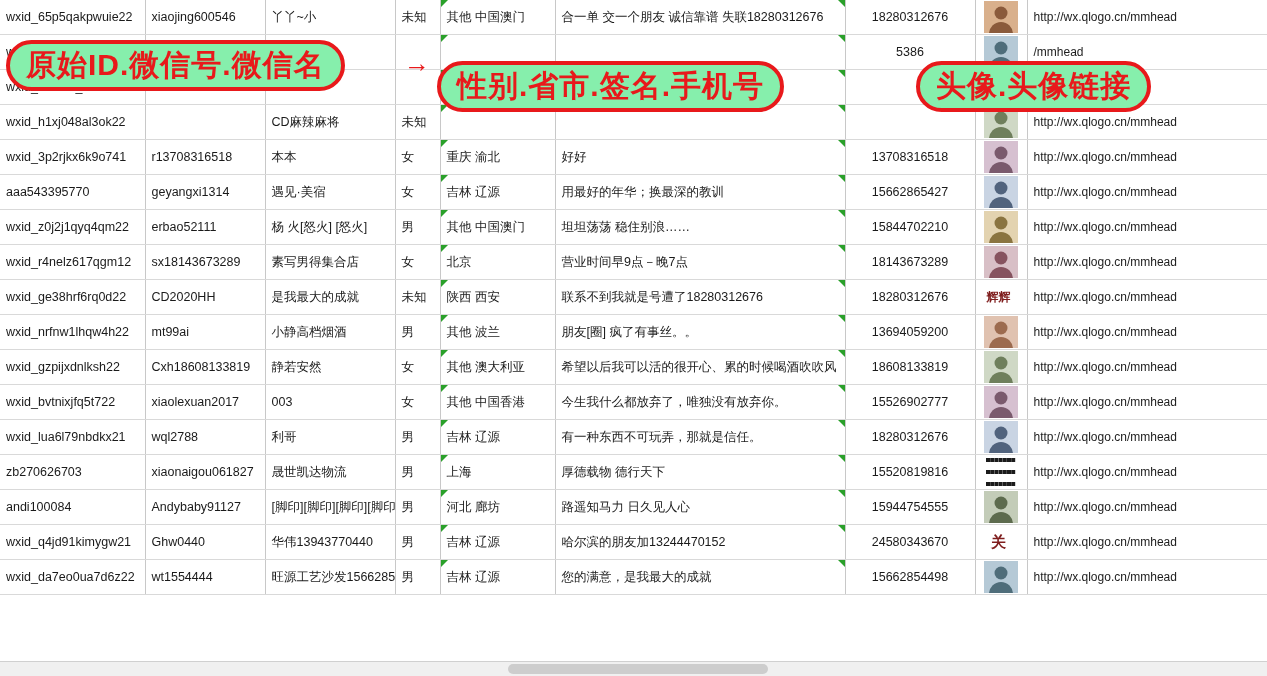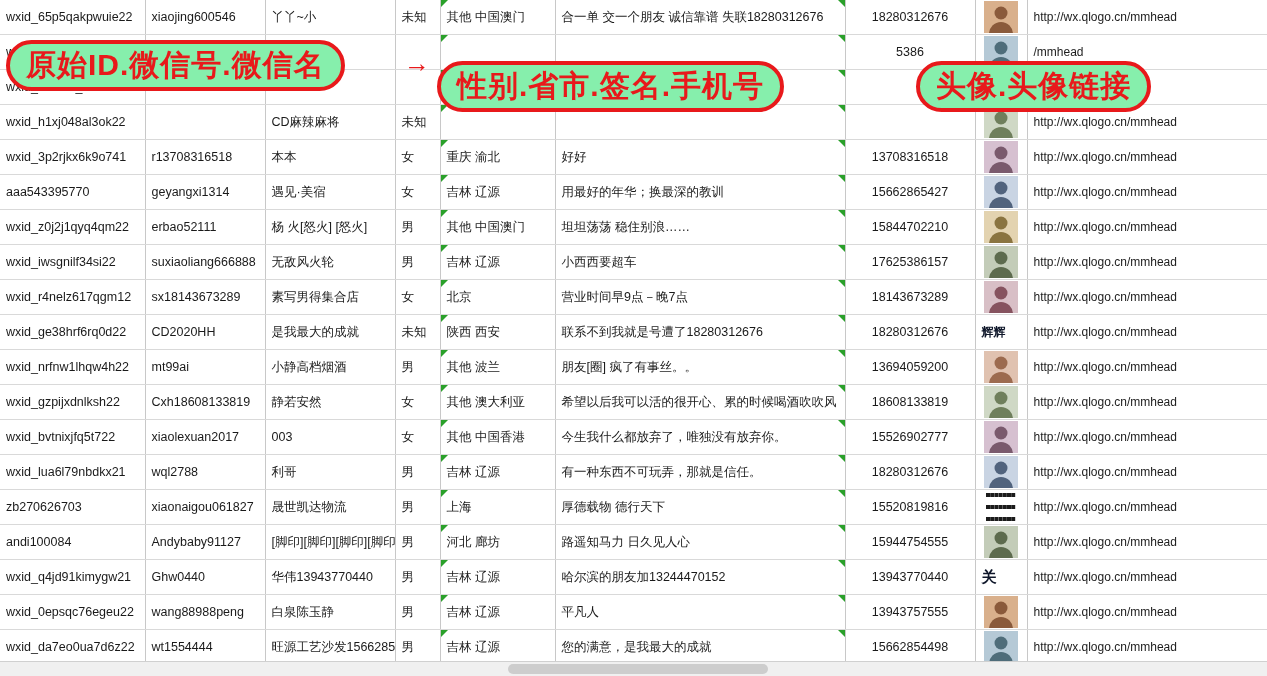--- a/index.html
+++ b/index.html
@@ -65,23 +65,23 @@
     margin: 0 auto;
     display: block;
     border: 0;
   }
   .thumb-label {
     display: block;
     width: 34px;
     height: 32px;
     line-height: 32px;
     font-size: 15px;
-    color: #0f172a;
+    color: #7f1d1d;
     font-weight: bold;
-    text-align: left;
+    text-align: center;
   }
   
   td.prov { position: relative; }
   td.prov::after {
     content: "";
     position: absolute;
     top: 0; left: 0;
     border-top: 7px solid #2aa02a;
     border-right: 7px solid transparent;
   }
@@ -268,37 +268,20 @@
           <td>杨 火[怒火] [怒火]</td>
           <td class="sex">男</td>
           <td class="prov">其他 中国澳门</td>
           <td class="note">坦坦荡荡 稳住别浪……</td>
           <td class="phone">15844702210</td>
           <td class="avatar">
             <svg class="thumb" viewBox="0 0 34 32">
               <rect x="0" y="0" width="34" height="32" fill="#e3d3b0"></rect>
               <circle cx="17" cy="12" r="6.5" fill="#8a7440"></circle>
               <ellipse cx="17" cy="33" rx="12" ry="12" fill="#8a7440"></ellipse>
-            </svg>
-          </td>
-          <td class="url">http://wx.qlogo.cn/mmhead</td>
-        </tr>
-        <tr>
-          <td>wxid_iwsgnilf34si22</td>
-          <td>suxiaoliang666888</td>
-          <td>无敌风火轮</td>
-          <td class="sex">男</td>
-          <td class="prov">吉林 辽源</td>
-          <td class="note">小西西要超车</td>
-          <td class="phone">17625386157</td>
-          <td class="avatar">
-            <svg class="thumb" viewBox="0 0 34 32">
-              <rect x="0" y="0" width="34" height="32" fill="#c3ccb8"></rect>
-              <circle cx="17" cy="12" r="6.5" fill="#5d6b4e"></circle>
-              <ellipse cx="17" cy="33" rx="12" ry="12" fill="#5d6b4e"></ellipse>
             </svg>
           </td>
           <td class="url">http://wx.qlogo.cn/mmhead</td>
         </tr>
         <tr>
           <td>wxid_r4nelz617qgm12</td>
           <td>sx18143673289</td>
           <td>素写男得集合店</td>
           <td class="sex">女</td>
           <td class="prov">北京</td>
@@ -447,40 +430,23 @@
           </td>
           <td class="url">http://wx.qlogo.cn/mmhead</td>
         </tr>
         <tr>
           <td>wxid_q4jd91kimygw21</td>
           <td>Ghw0440</td>
           <td>华伟13943770440</td>
           <td class="sex">男</td>
           <td class="prov">吉林 辽源</td>
           <td class="note">哈尔滨的朋友加13244470152</td>
-          <td class="phone">13943770440</td>
+          <td class="phone">24580343670</td>
           <td class="avatar">
             <span class="thumb-label">关</span>
-          </td>
-          <td class="url">http://wx.qlogo.cn/mmhead</td>
-        </tr>
-        <tr>
-          <td>wxid_0epsqc76egeu22</td>
-          <td>wang88988peng</td>
-          <td>白泉陈玉静</td>
-          <td class="sex">男</td>
-          <td class="prov">吉林 辽源</td>
-          <td class="note">平凡人</td>
-          <td class="phone">13943757555</td>
-          <td class="avatar">
-            <svg class="thumb" viewBox="0 0 34 32">
-              <rect x="0" y="0" width="34" height="32" fill="#d9b08c"></rect>
-              <circle cx="17" cy="12" r="6.5" fill="#8a5a3b"></circle>
-              <ellipse cx="17" cy="33" rx="12" ry="12" fill="#8a5a3b"></ellipse>
-            </svg>
           </td>
           <td class="url">http://wx.qlogo.cn/mmhead</td>
         </tr>
         <tr>
           <td>wxid_da7eo0ua7d6z22</td>
           <td>wt1554444</td>
           <td>旺源工艺沙发15662854</td>
           <td class="sex">男</td>
           <td class="prov">吉林 辽源</td>
           <td class="note">您的满意，是我最大的成就</td>

